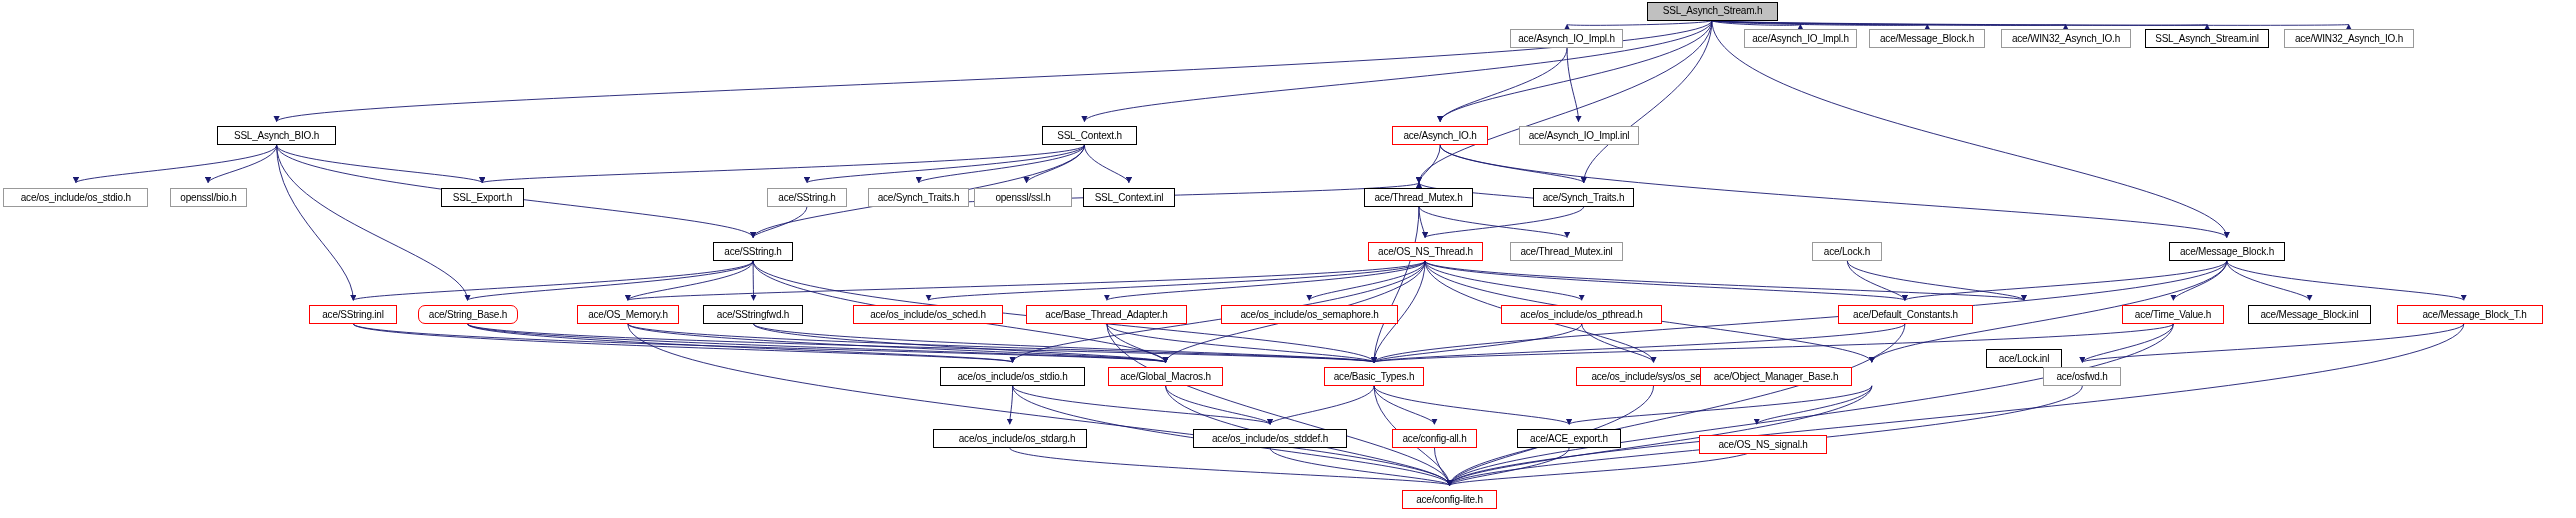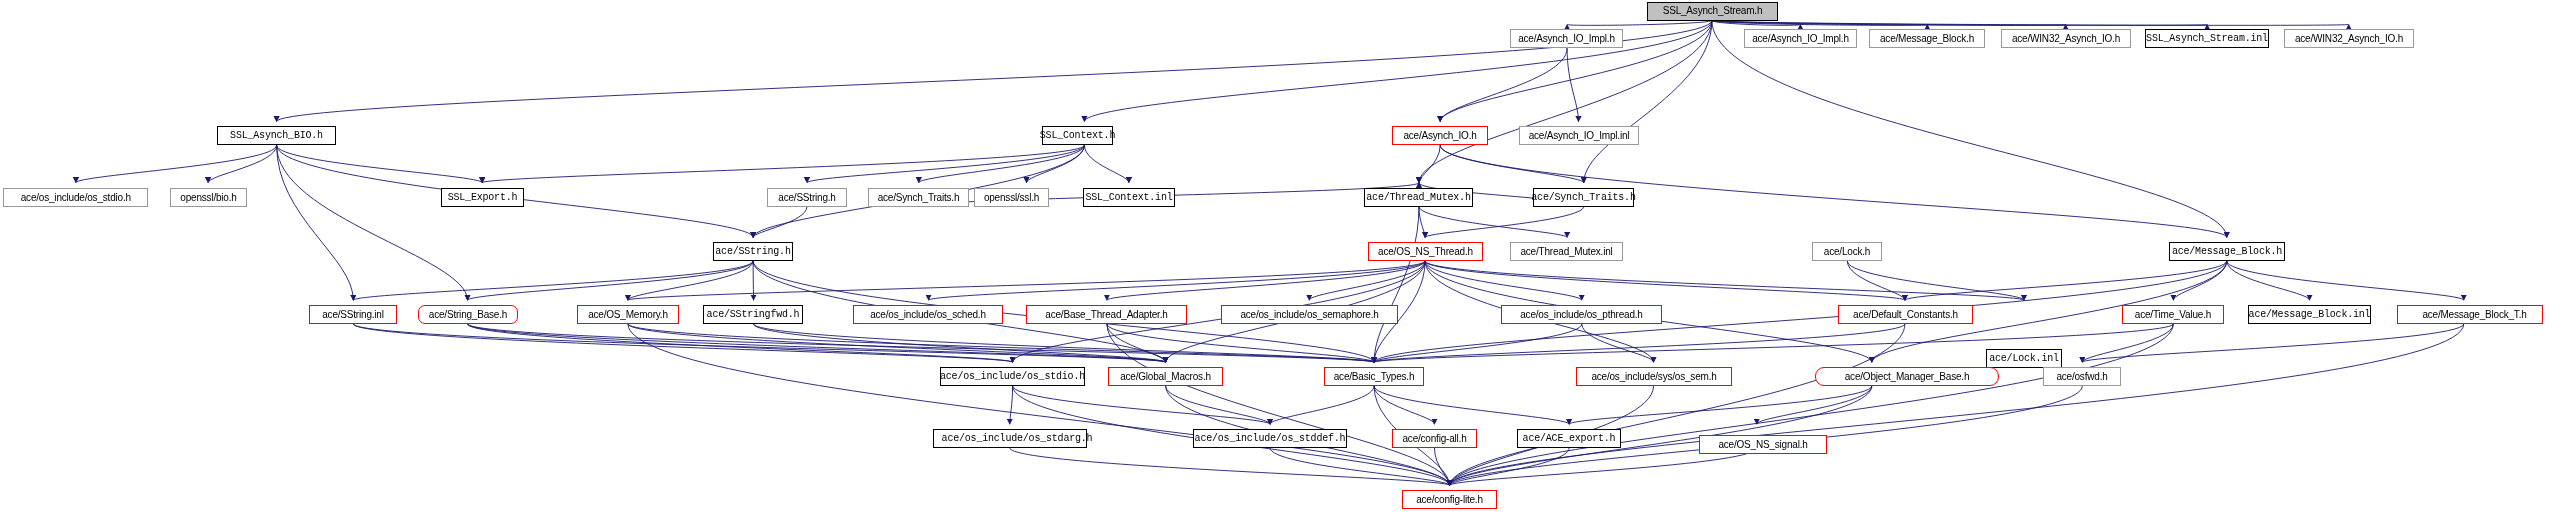--- a/index.html
+++ b/index.html
@@ -32,21 +32,21 @@
     height: 19px;
     background: #ffffff;
     border: 0.8px solid #808080;
     font-size: 10px;
     line-height: 1;
     color: #000000;
     white-space: nowrap;
     letter-spacing: -0.2px;
     z-index: 5;
   }
-  .node.b-black { border: 0.8px solid #000000; font-family: Liberation Mono, monospace; }
+  .node.b-black { border: 0.8px solid #000000; }
   .node.b-red   { border: 0.8px solid #ff0000; }
   .node.b-gray  { border: 0.8px solid #999999; }
   .node.root    { background: #c0c0c0; border: 0.8px solid #000000; }
   .node span { display: block; padding: 0 4.1px; }
 </style>
 </head>
 <body>
 
 <div id="canvas">
   <svg id="edges" viewBox="0 0 3157 635" preserveAspectRatio="none">
@@ -179,21 +179,21 @@
       </div>
       <div class="node b-black" style="left: 2145px; top: 29px; width: 124px;">
         <span>SSL_Asynch_Stream.inl</span>
       </div>
       <div class="node b-gray" style="left: 2284px; top: 29px; width: 130px;">
         <span>ace/WIN32_Asynch_IO.h</span>
       </div>
       <div class="node b-black" style="left: 217px; top: 126px; width: 119px;">
         <span>SSL_Asynch_BIO.h</span>
       </div>
-      <div class="node b-black" style="left: 1042px; top: 126px; width: 71px;">
+      <div class="node b-black" style="left: 1042px; top: 126px; width: 95px;">
         <span>SSL_Context.h</span>
       </div>
       <div class="node b-red" style="left: 1392px; top: 126px; width: 96px;">
         <span>ace/Asynch_IO.h</span>
       </div>
       <div class="node b-gray" style="left: 1519px; top: 126px; width: 120px;">
         <span>ace/Asynch_IO_Impl.inl</span>
       </div>
       <div class="node b-gray" style="left: 3.3px; top: 188px; width: 145px;">
         <span>ace/os_include/os_stdio.h</span>
@@ -203,21 +203,21 @@
       </div>
       <div class="node b-black" style="left: 441px; top: 188px; width: 83px;">
         <span>SSL_Export.h</span>
       </div>
       <div class="node b-gray" style="left: 767px; top: 188px; width: 80px;">
         <span>ace/SString.h</span>
       </div>
       <div class="node b-gray" style="left: 868px; top: 188px; width: 101px;">
         <span>ace/Synch_Traits.h</span>
       </div>
-      <div class="node b-gray" style="left: 974px; top: 188px; width: 75px;">
+      <div class="node b-gray" style="left: 974px; top: 188px; width: 98px;">
         <span>openssl/ssl.h</span>
       </div>
       <div class="node b-black" style="left: 1083px; top: 188px; width: 92px;">
         <span>SSL_Context.inl</span>
       </div>
       <div class="node b-black" style="left: 1364px; top: 188px; width: 109px;">
         <span>ace/Thread_Mutex.h</span>
       </div>
       <div class="node b-black" style="left: 1533px; top: 188px; width: 101px;">
         <span>ace/Synch_Traits.h</span>
@@ -281,21 +281,21 @@
       </div>
       <div class="node b-red" style="left: 1108px; top: 367px; width: 115px;">
         <span>ace/Global_Macros.h</span>
       </div>
       <div class="node b-red" style="left: 1324px; top: 367px; width: 100px;">
         <span>ace/Basic_Types.h</span>
       </div>
       <div class="node b-red" style="left: 1576px; top: 367px; width: 156px;">
         <span>ace/os_include/sys/os_sem.h</span>
       </div>
-      <div class="node b-red" style="left: 1815px; top: 367px; width: 184px; border-radius: 9px;">
+      <div class="node b-red" style="left: 1700px; top: 367px; width: 152px;">
         <span>ace/Object_Manager_Base.h</span>
       </div>
       <div class="node b-gray" style="left: 2043px; top: 367px; width: 78px;">
         <span>ace/osfwd.h</span>
       </div>
       <div class="node b-black" style="left: 933px; top: 429px; width: 154px; padding-left: 14px;">
         <span>ace/os_include/os_stdarg.h</span>
       </div>
       <div class="node b-black" style="left: 1193px; top: 429px; width: 154px;">
         <span>ace/os_include/os_stddef.h</span>

